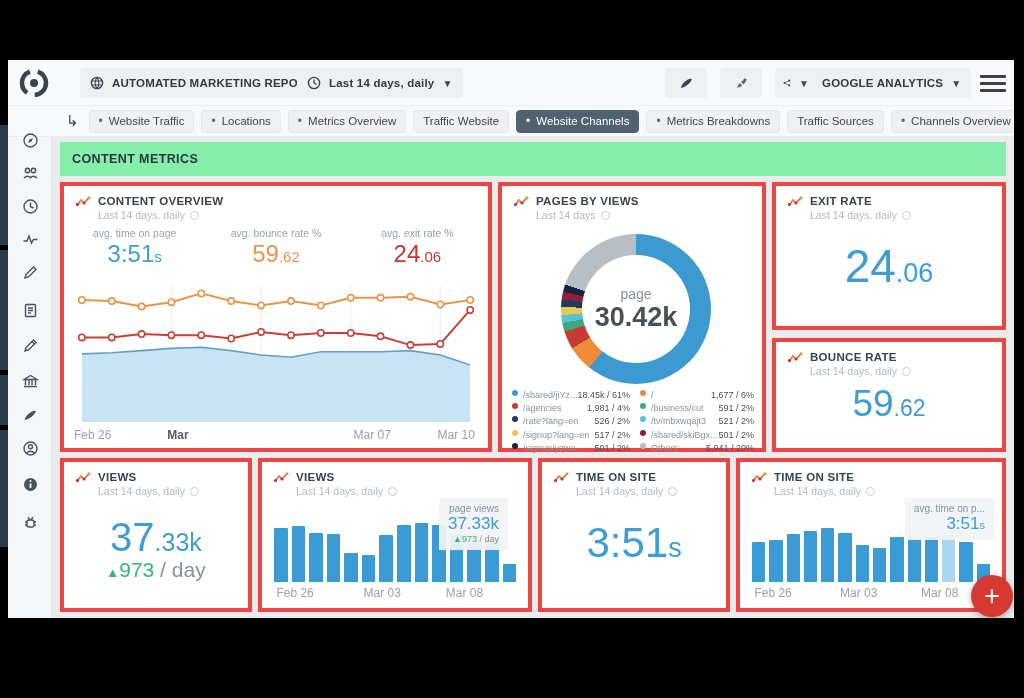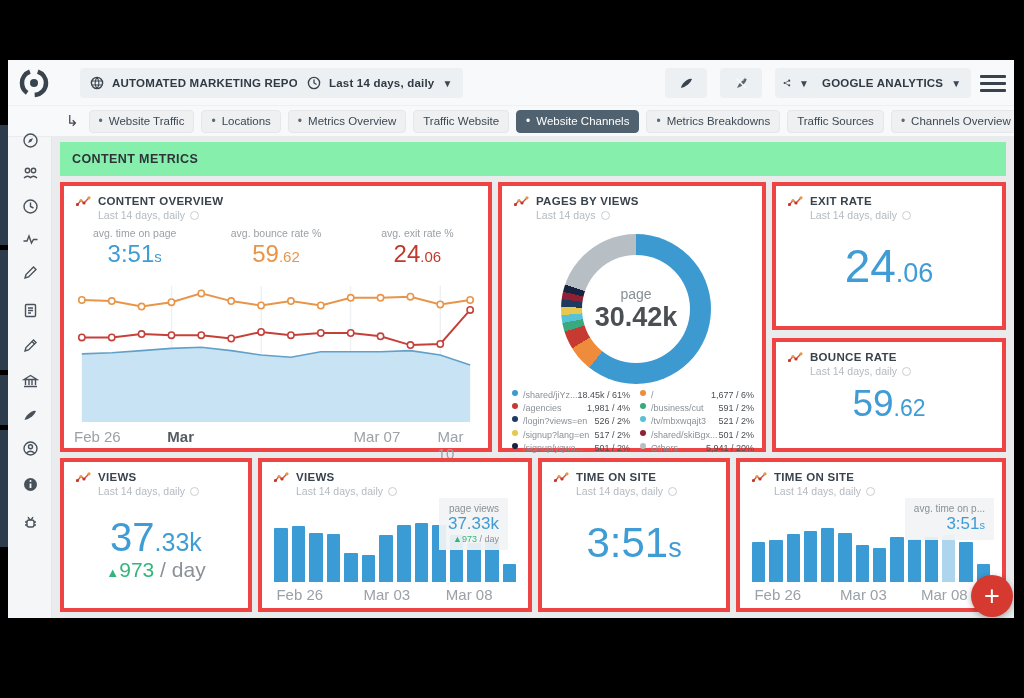--- a/index.html
+++ b/index.html
@@ -59,21 +59,21 @@
   
   #card-overview { left:52px; top:122px; width:432px; height:270px; }
   #stats-row { display:flex; margin-top:6px; }
   .stat { flex:1; text-align:center; }
   .stat-label { font-size:10.5px; color:#9aa1a7; }
   .stat-value { font-size:24px; margin-top:1px; }
   .stat-suffix { font-size:15px; }
   #linechart-wrap { position:absolute; left:10px; right:10px; top:96px; height:142px; }
   #linechart { width:100%; height:100%; }
   #line-xlabels { position:absolute; left:10px; right:10px; top:242px; height:14px; }
-  #line-xlabels span, .bar-xlabels span { position:absolute; font-size:15px; color:#9aa1a7; }
+  #line-xlabels span, .bar-xlabels span { position:absolute; font-size:12px; color:#9aa1a7; }
   #line-xlabels span.bold { font-weight:bold; color:#555c63; }
 
   
   #card-donut { left:490px; top:122px; width:268px; height:270px; }
   #donut { position:absolute; left:59px; top:48px; width:150px; height:150px; border-radius:50%; }
   #donut-hole { position:absolute; left:21px; top:21px; width:108px; height:108px; border-radius:50%;
                 background:#fff; display:flex; flex-direction:column; align-items:center; justify-content:center; }
   #donut-total-label { font-size:14px; color:#878f95; }
   #donut-total-value { font-size:27px; font-weight:bold; color:#4a4f54; }
   #legend { position:absolute; left:10px; right:8px; top:204px; display:flex; gap:10px; }
@@ -388,21 +388,21 @@
               <span class="legend-label">/shared/jiYz...</span>
               <span class="legend-val">18.45k / 61%</span>
             </div>
             <div class="legend-row">
               <span class="legend-dot" style="background:#c63a32"></span>
               <span class="legend-label">/agencies</span>
               <span class="legend-val">1,981 / 4%</span>
             </div>
             <div class="legend-row">
               <span class="legend-dot" style="background:#1f3a5f"></span>
-              <span class="legend-label">/login?views=en</span>
+              <span class="legend-label">/rate?lang=en</span>
               <span class="legend-val">526 / 2%</span>
             </div>
             <div class="legend-row">
               <span class="legend-dot" style="background:#e7c84f"></span>
               <span class="legend-label">/signup?lang=en</span>
               <span class="legend-val">517 / 2%</span>
             </div>
             <div class="legend-row">
               <span class="legend-dot" style="background:#17233f"></span>
               <span class="legend-label">/signup/yqwo...</span>

